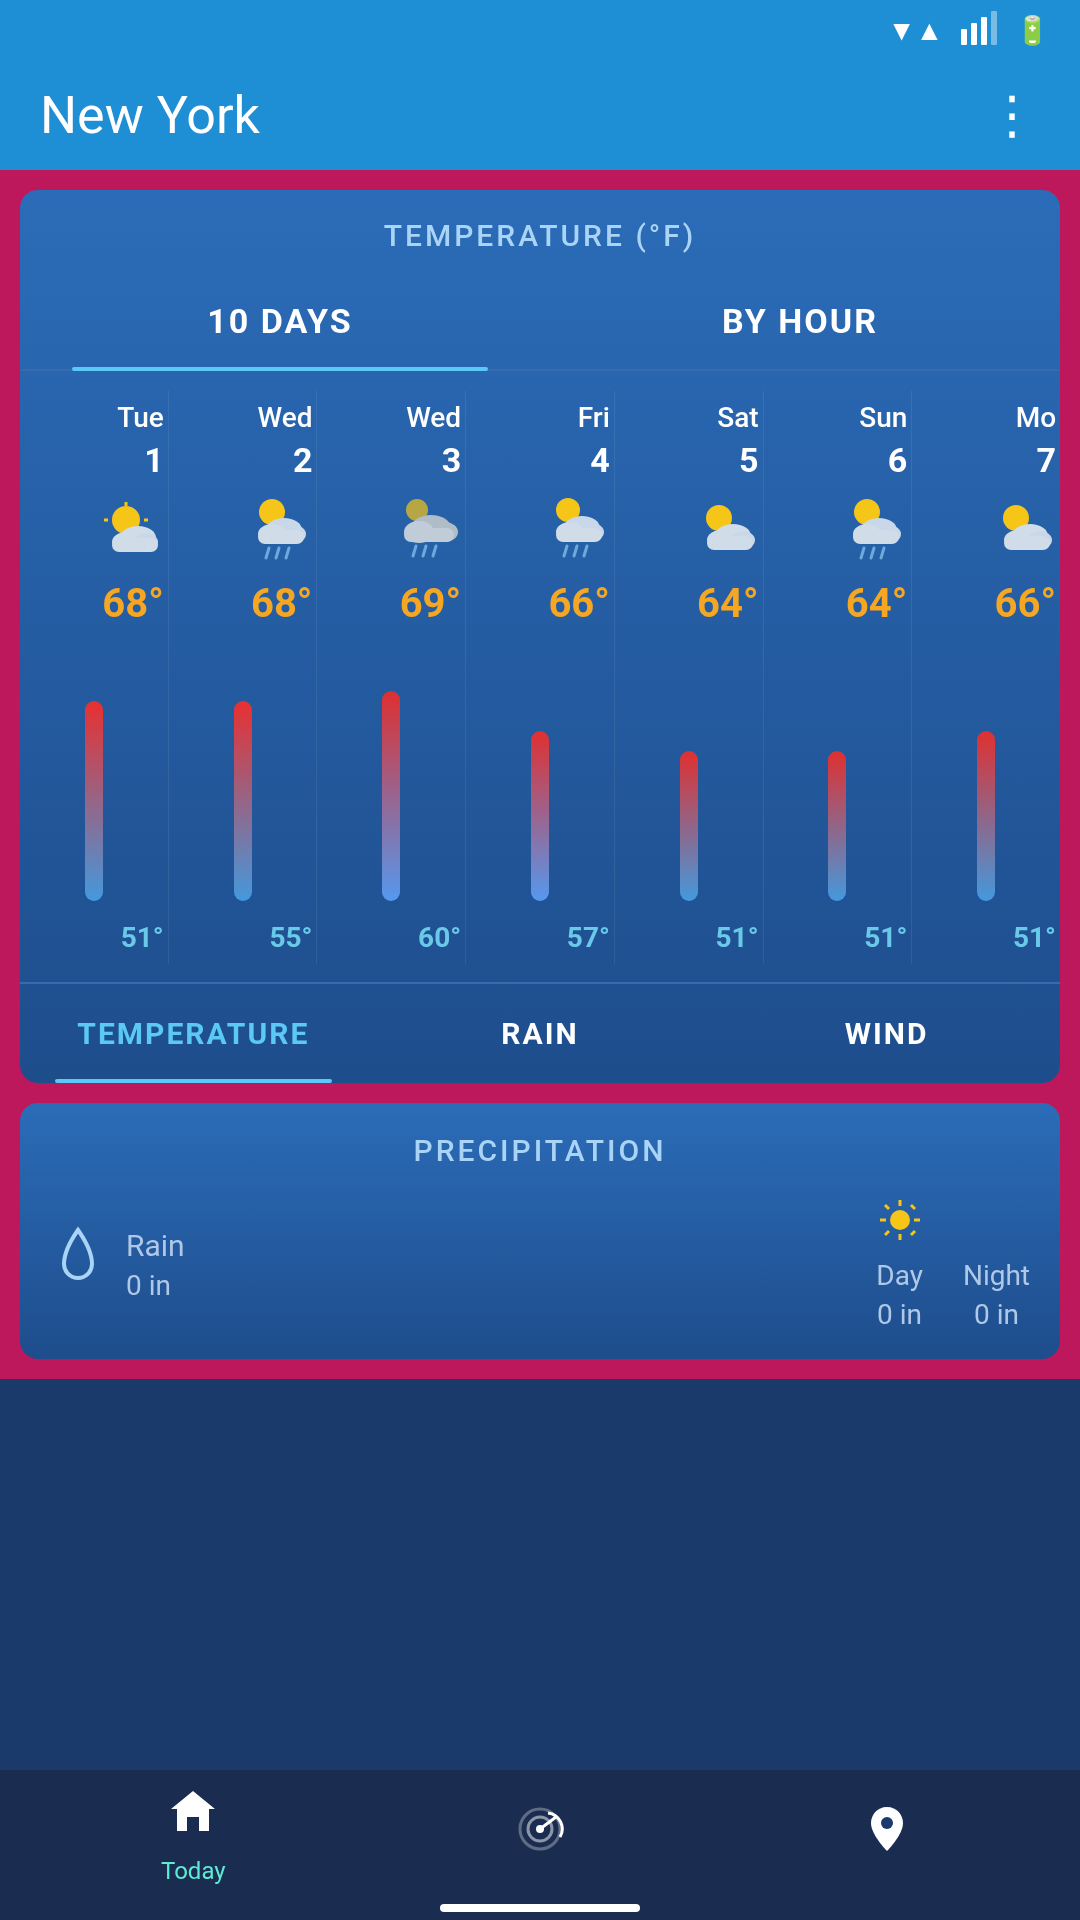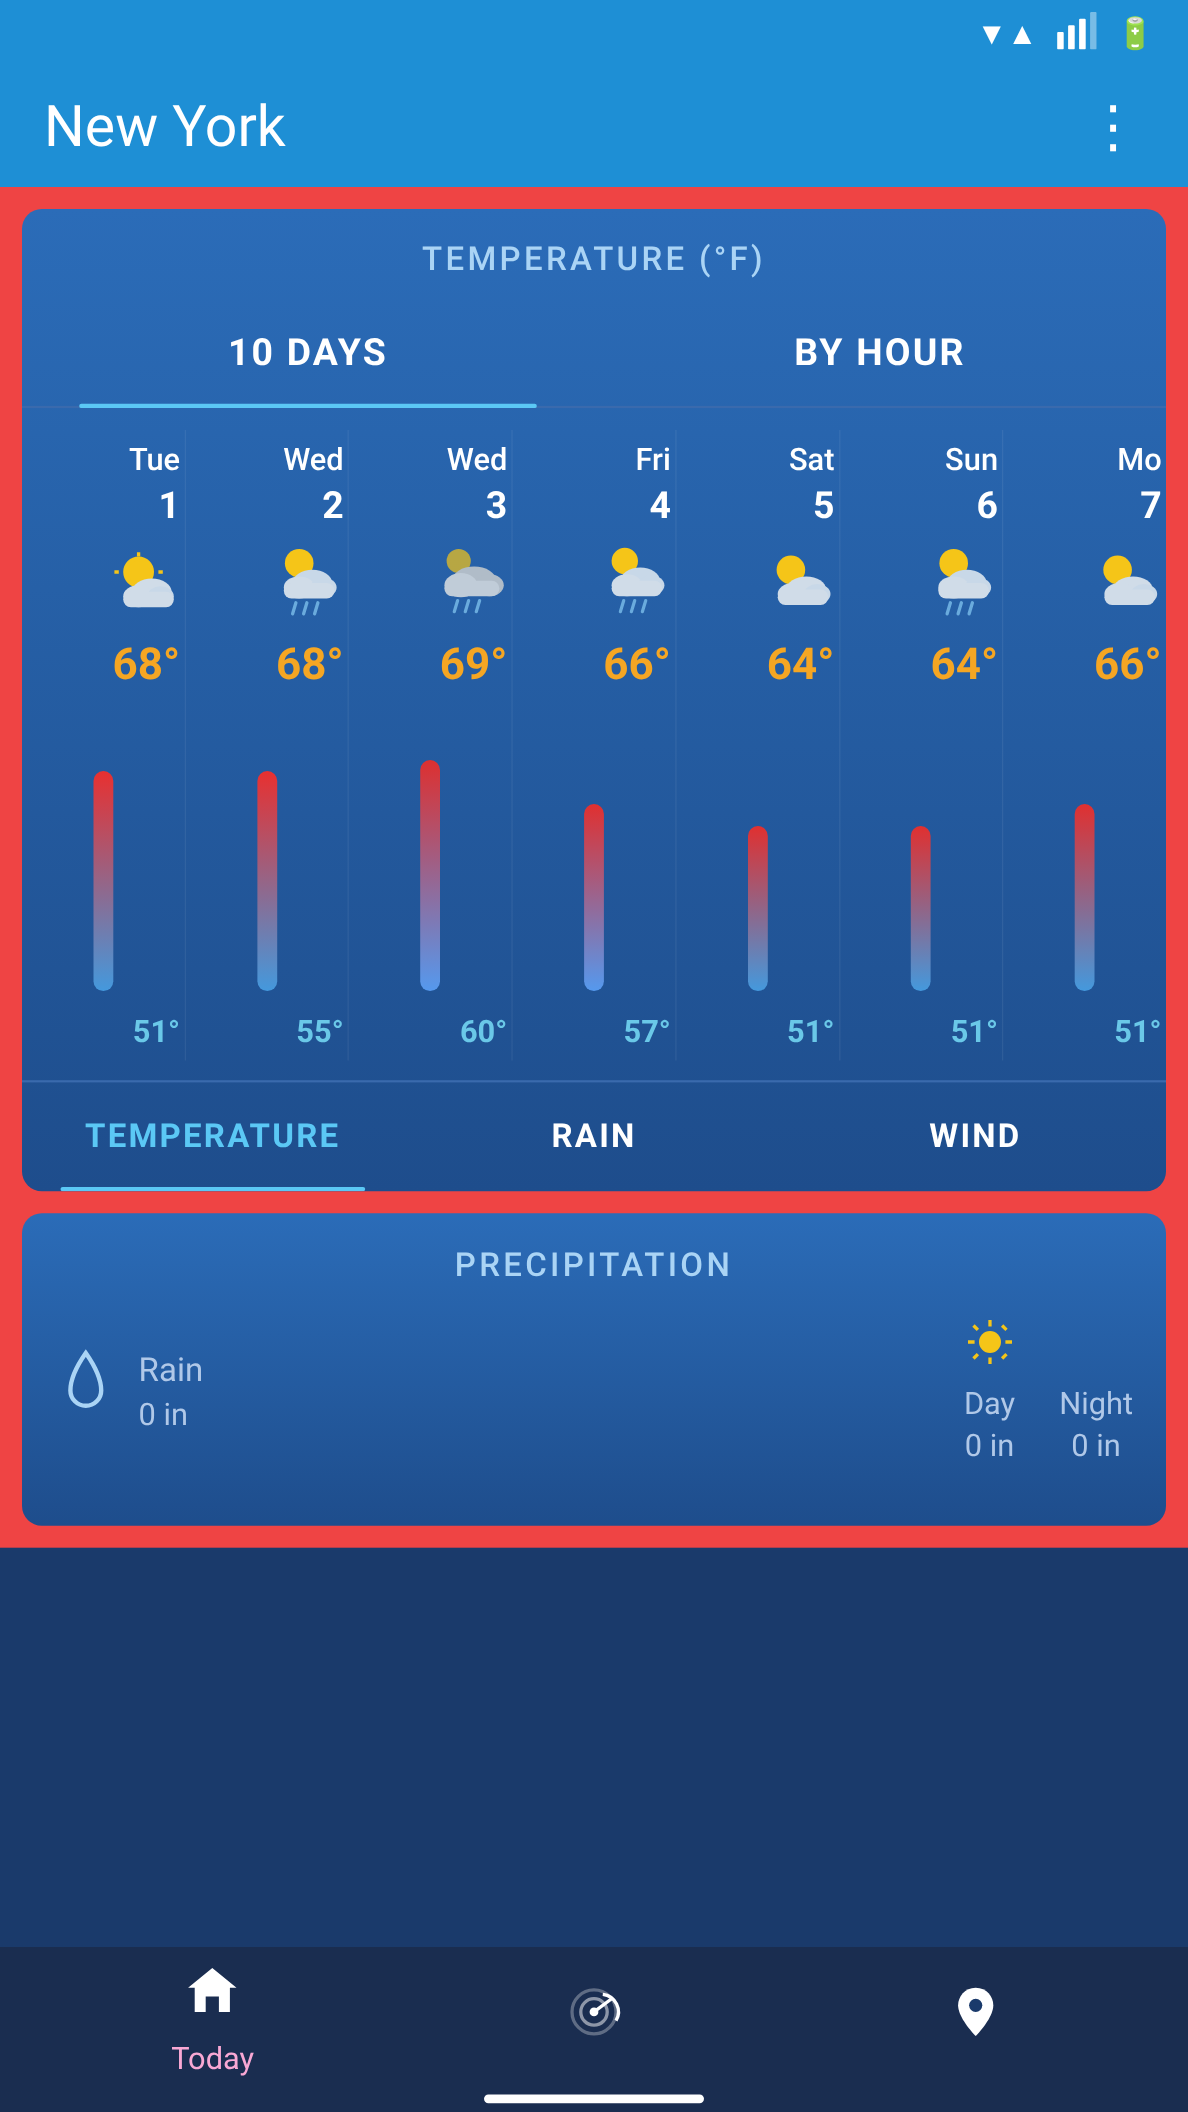--- a/index.html
+++ b/index.html
@@ -41,21 +41,21 @@
     }
     .more-btn {
       color: white;
       font-size: 52px;
       cursor: pointer;
       letter-spacing: 2px;
     }
 
     
     .main-content {
-      background: #ef4444;
+      background: #be185d;
       padding: 20px;
     }
 
     
     .forecast-card {
       background: linear-gradient(180deg, #2b6cb8 0%, #1e4d8c 100%);
       border-radius: 18px;
       overflow: hidden;
       margin-bottom: 20px;
     }
@@ -204,21 +204,21 @@
       height: 4px;
       background: #5bc8f5;
       border-radius: 2px;
     }
 
     
     .precip-card {
       background: linear-gradient(180deg, #2b6cb8 0%, #1e4d8c 100%);
       border-radius: 18px;
       overflow: hidden;
-      padding: 30px 30px 56px;
+      padding: 30px 30px 28px;
     }
     .precip-header {
       text-align: center;
       color: #aad4f5;
       font-size: 30px;
       letter-spacing: 3px;
       font-weight: 500;
       margin-bottom: 30px;
     }
 
@@ -278,22 +278,22 @@
     .nav-item {
       display: flex;
       flex-direction: column;
       align-items: center;
       gap: 8px;
       cursor: pointer;
       flex: 1;
     }
     .nav-icon { font-size: 48px; color: white; }
     .nav-label {
-      color: #f9a8d4;
-      font-size: 28px;
+      color: #5eead4;
+      font-size: 24px;
     }
     .nav-item.active .nav-icon { color: white; }
 
     
     .gesture-bar {
       position: absolute;
       bottom: 8px;
       left: 50%;
       transform: translateX(-50%);
       width: 200px;

